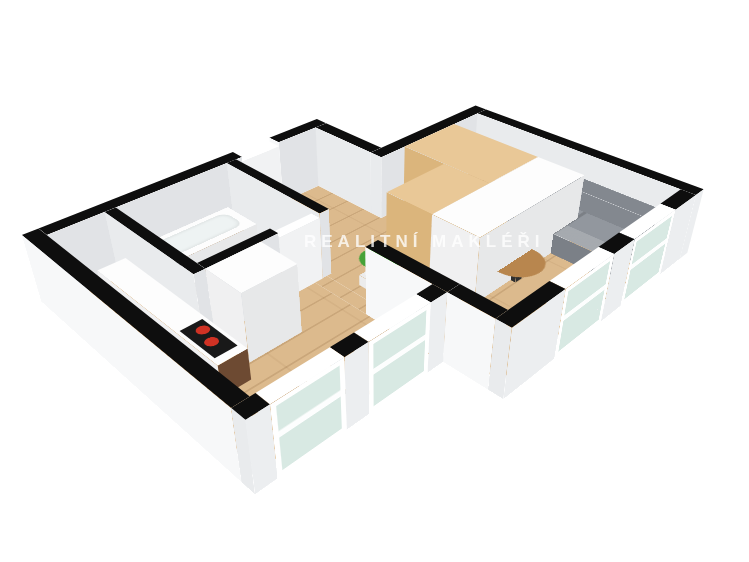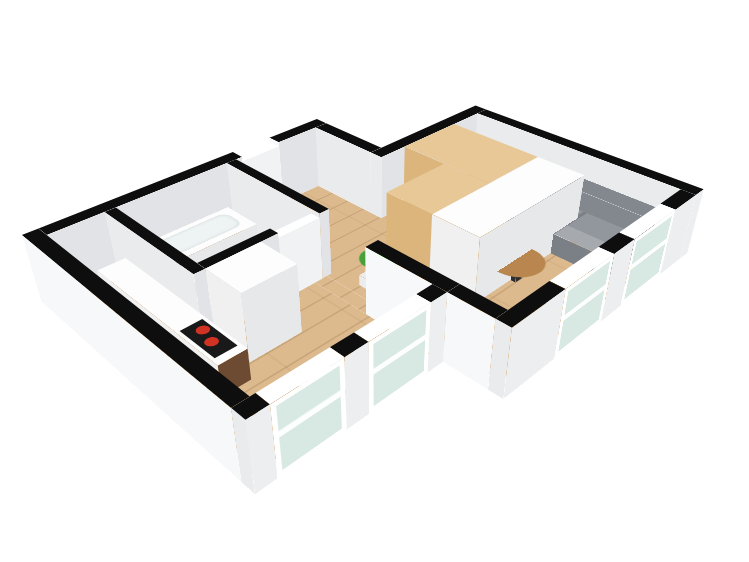--- a/index.html
+++ b/index.html
@@ -256,14 +256,15 @@
         <div class="face f-e" style="width: 75px; background-color: rgb(236, 238, 240);"></div>
       </div>
       <div class="it" style="left: 0px; top: 500px; width: 314px; height: 16px;">
         <div class="face f-top" style="background-color: rgb(14, 14, 14); transform: translateZ(75px);"></div>
         <div class="face f-s" style="height: 75px; background-color: rgb(247, 248, 249);"></div>
         <div class="face f-e" style="width: 75px; background-color: rgb(236, 238, 240);"></div>
       </div>
     </div>
 
   <div class="watermark">
+    <div class="wm-subtitle">REALITNÍ MAKLÉŘI</div>
   </div>
 </div>
 
 </body></html>

